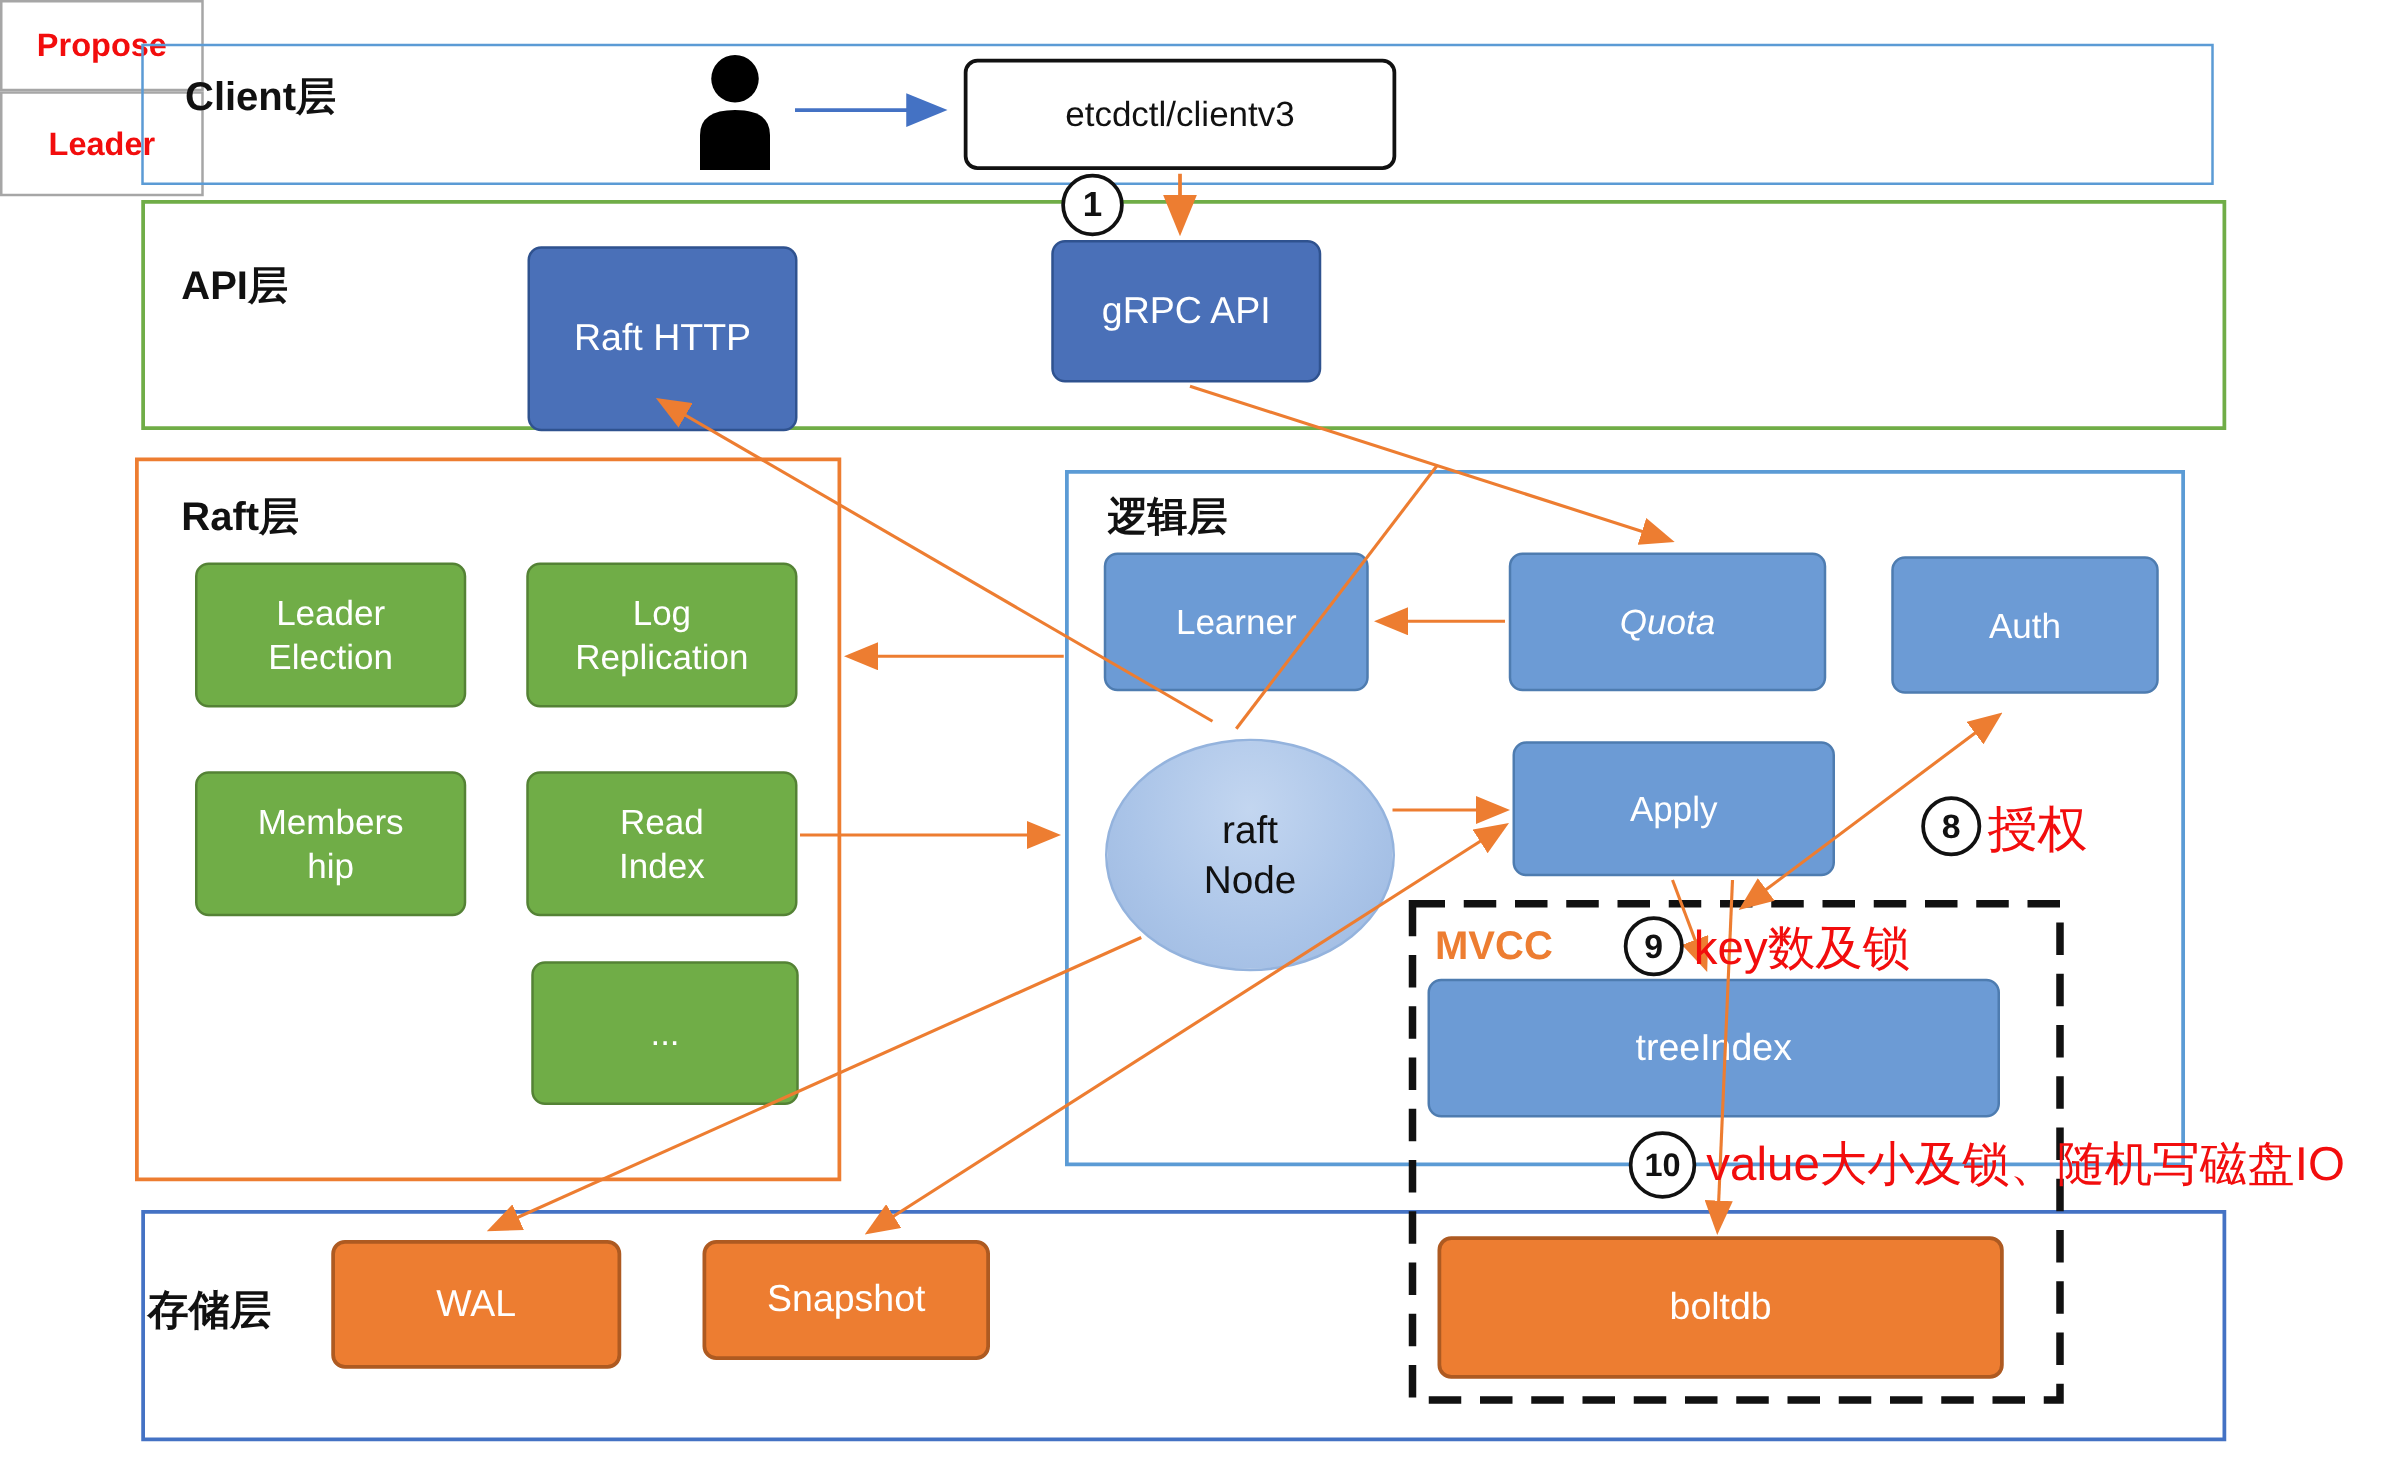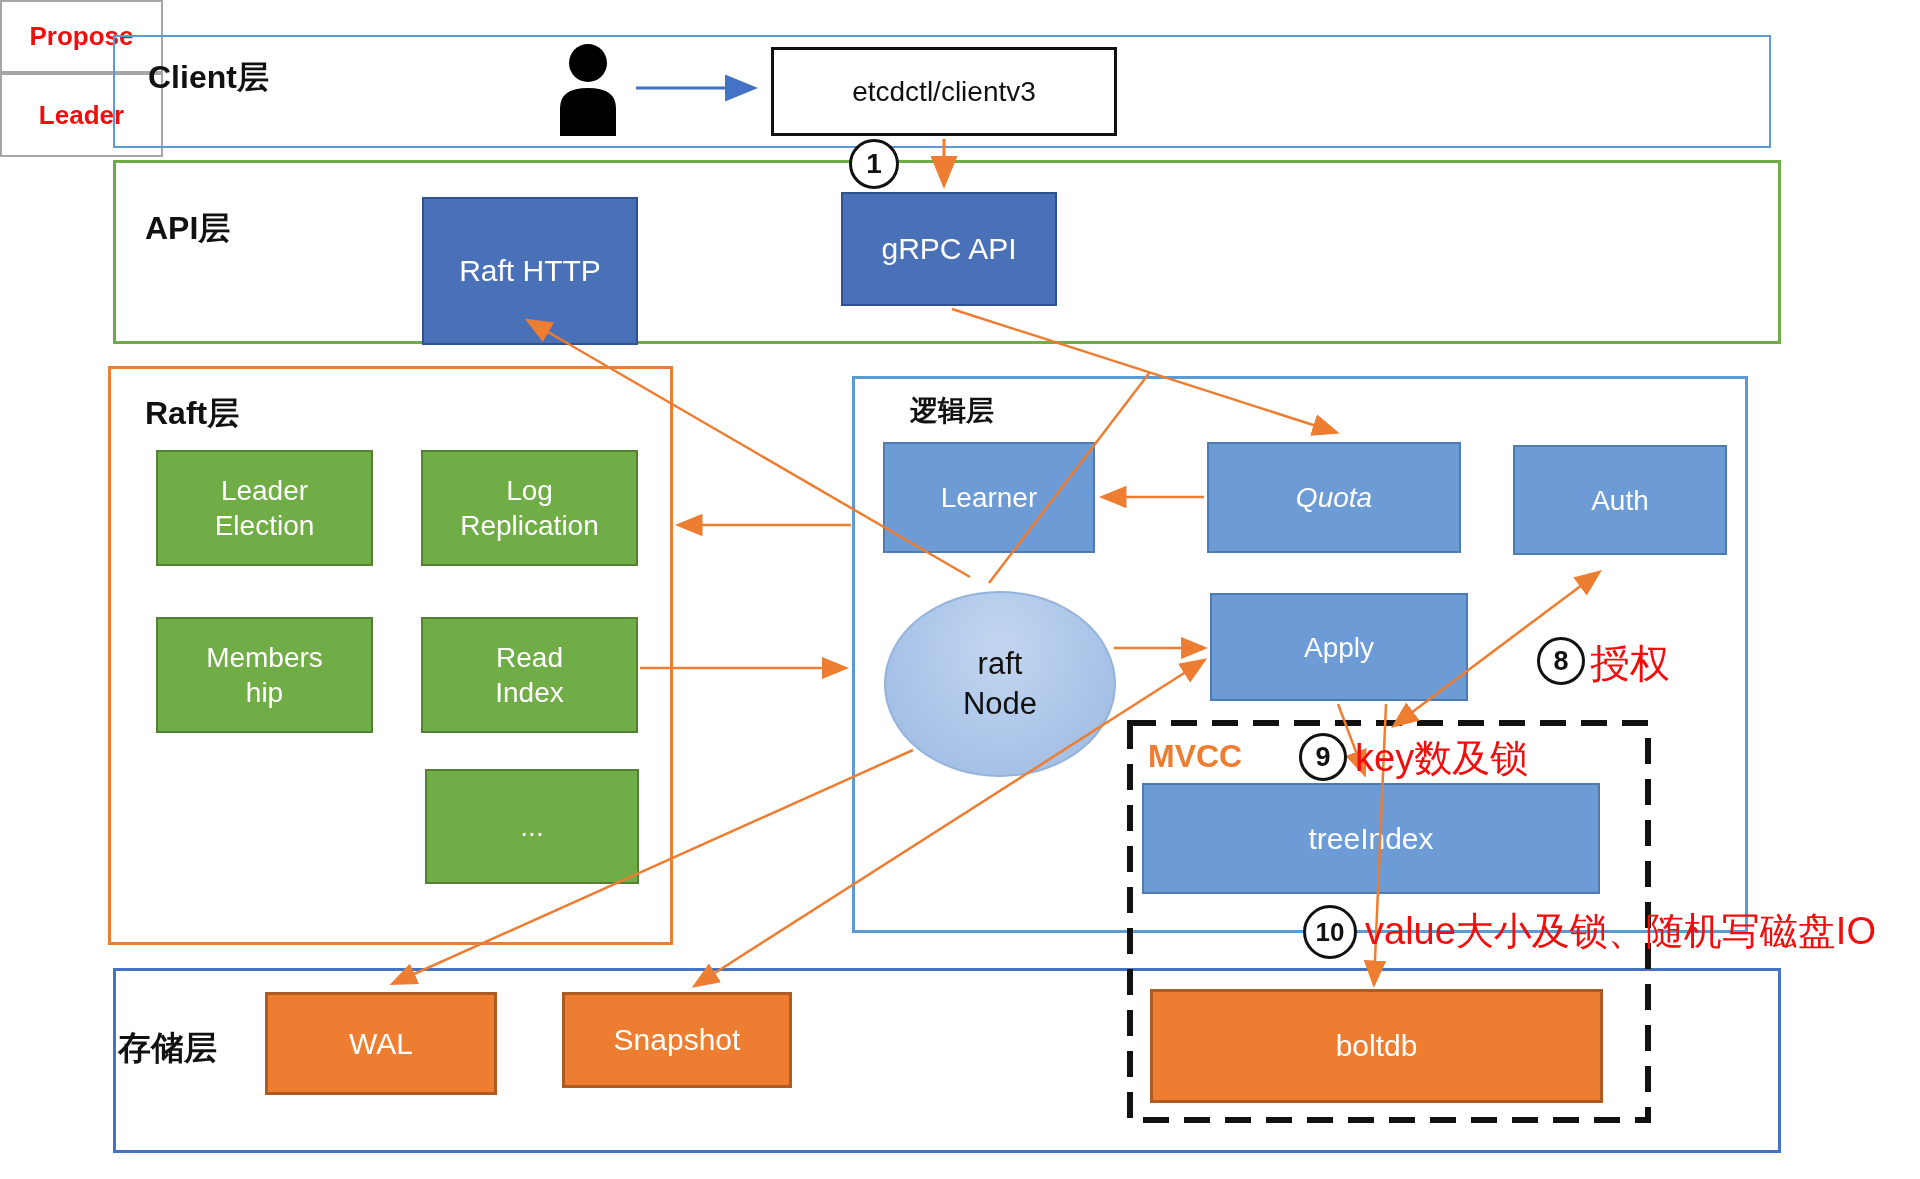--- a/index.html
+++ b/index.html
@@ -3,21 +3,21 @@
 <meta charset="utf-8">
 <style>
   html,body{margin:0;padding:0;background:#ffffff;}
   #canvas{
     position:relative;width:1920px;height:1179px;background:#ffffff;
     font-family:"Liberation Sans", sans-serif;overflow:hidden;
   }
   .layer{position:absolute;background:transparent;box-sizing:border-box;z-index:5;}
   .layer-title{position:absolute;color:#111;font-weight:600;z-index:12;}
   .box{position:absolute;display:flex;align-items:center;justify-content:center;
-       text-align:center;box-sizing:border-box;z-index:10;line-height:1.25;}
+       text-align:center;box-sizing:border-box;z-index:10;line-height:1.25;border-radius:11px;}
   .darkblue{background:#4a70b8;border:2px solid #2F528F;color:#fff;font-size:30px;}
   .midblue{background:#6C9BD5;border:2px solid #4e7cb0;color:#fff;font-size:28px;}
   .green{background:#70AD47;border:2px solid #548235;color:#fff;font-size:28px;}
   .orange{background:#ED7D31;border:3px solid #AE5A21;color:#fff;font-size:30px;}
   .plain{background:#fff;border:3px solid #111;color:#111;font-size:28px;font-weight:500;}
   .graybox{background:#fff;border:2px solid #A6A6A6;z-index:9;display:flex;align-items:center;justify-content:center;}
   .redlabel{color:#F20D0D;font-weight:700;font-size:26px;}
   .ellipse{position:absolute;border-radius:50%;
     background:radial-gradient(ellipse at 50% 30%, #c3d6f0 0%, #aac4e8 60%, #9cb8e0 100%);
     border:2px solid #94b3dd;display:flex;flex-direction:column;align-items:center;justify-content:center;
@@ -37,21 +37,21 @@
 
   <div class="layer" style="left:113px;top:35px;width:1658px;height:113px;border:2px solid #5B9BD5;"></div>
   <div class="layer" style="left:113px;top:160px;width:1668px;height:184px;border:3px solid #70AD47;"></div>
   <div class="layer" style="left:108px;top:366px;width:565px;height:579px;border:3px solid #ED7D31;"></div>
   <div class="layer" style="left:852px;top:376px;width:896px;height:557px;border:3px solid #5B9BD5;"></div>
   <div class="layer" style="left:113px;top:968px;width:1668px;height:185px;border:3px solid #4472C4;"></div>
 
   <div class="layer-title" style="left:148px;top:56px;font-size:32px;">Client层</div>
   <div class="layer-title" style="left:145px;top:207px;font-size:32px;">API层</div>
   <div class="layer-title" style="left:145px;top:392px;font-size:32px;">Raft层</div>
-  <div class="layer-title" style="left:886px;top:392px;font-size:28px;margin-left:24px;">逻辑层</div>
+  <div class="layer-title" style="left:886px;top:392px;font-size:32px;">逻辑层</div>
   <div class="layer-title" style="left:118px;top:1026px;font-size:33px;">存储层</div>
 
   <div style="position:absolute;left:552px;top:42px;z-index:10;">
     <svg width="72" height="94" viewBox="0 0 72 94">
       <circle cx="36" cy="21" r="19" fill="#000"></circle>
       <path d="M8 94 L8 66 Q8 46 36 46 Q64 46 64 66 L64 94 Z" fill="#000"></path>
     </svg>
   </div>
 
   <div class="box plain" style="left:771px;top:47px;width:346px;height:89px;">etcdctl/clientv3</div>

